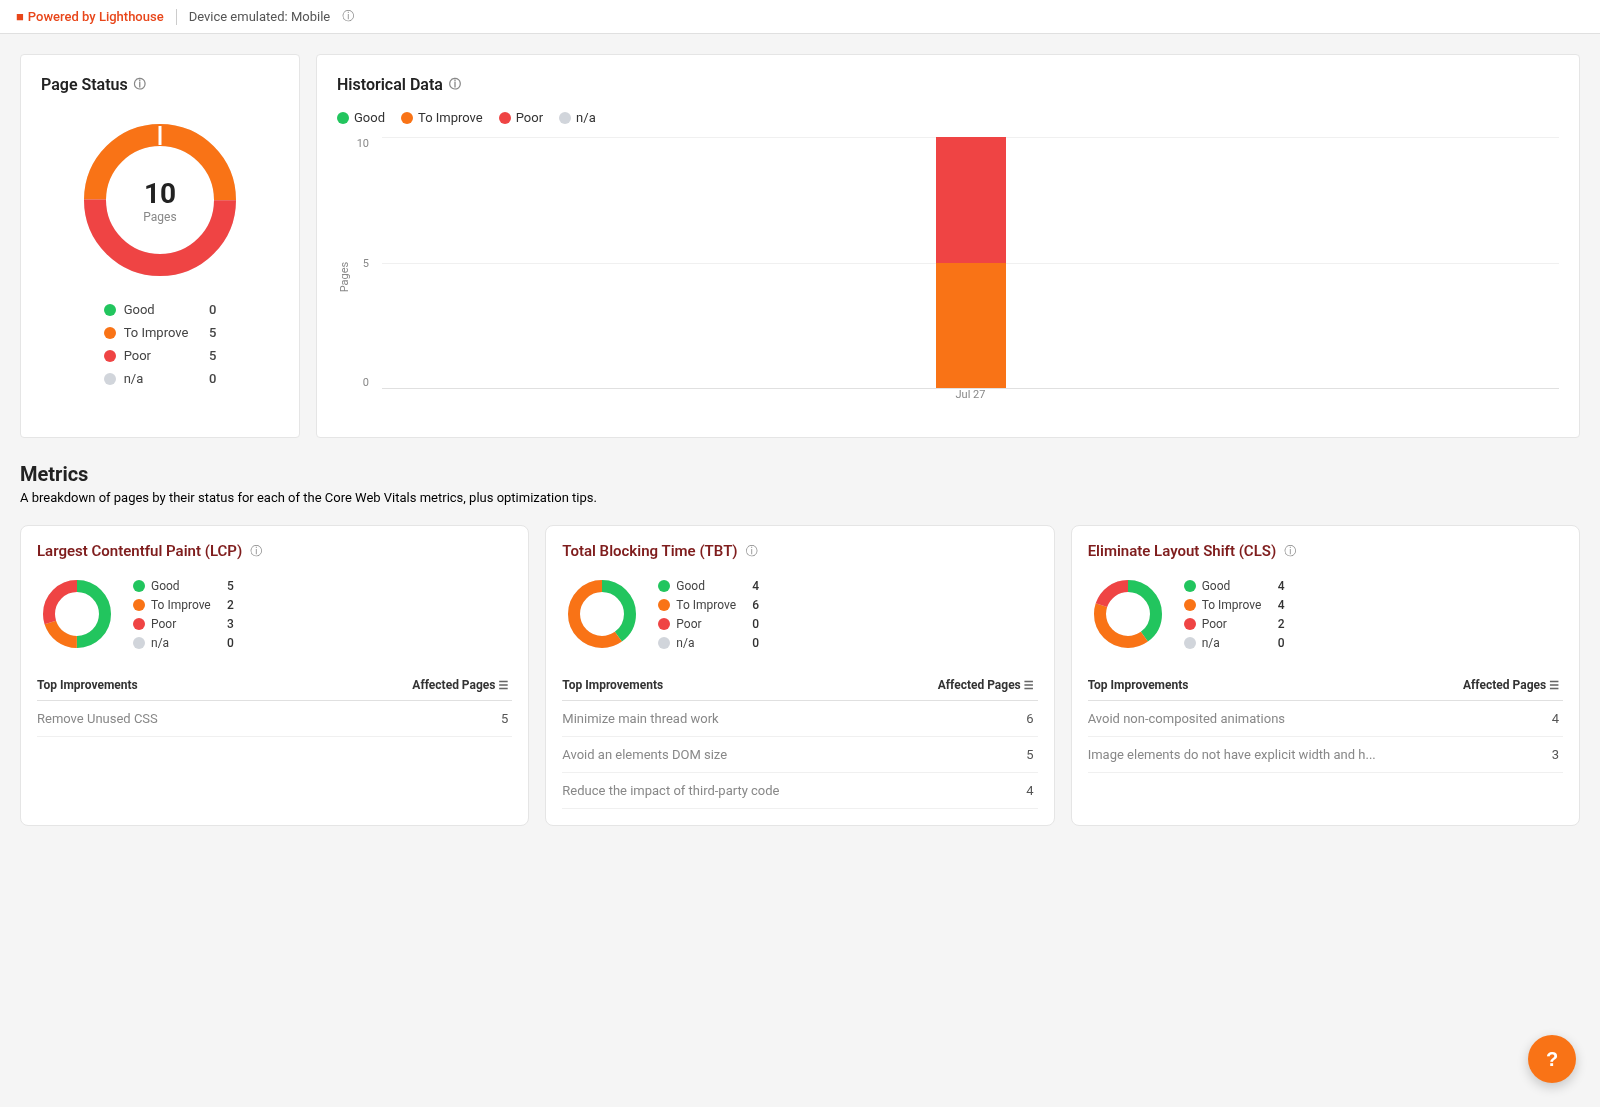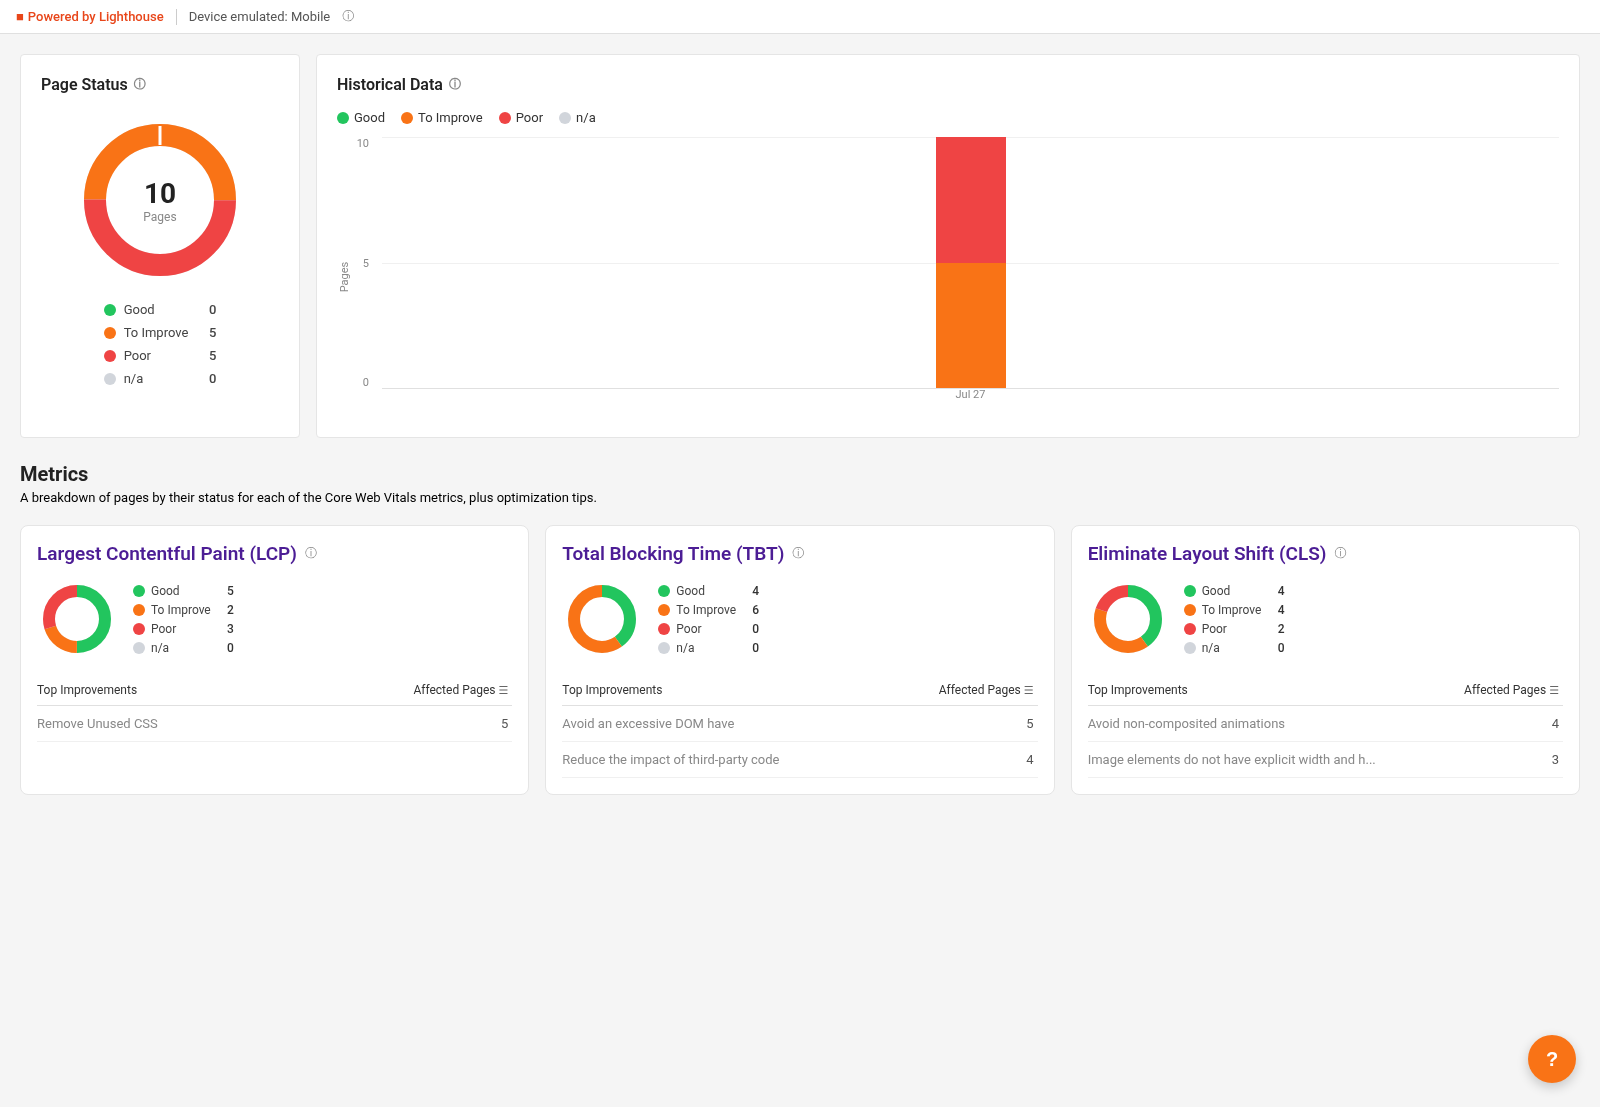--- a/index.html
+++ b/index.html
@@ -62,35 +62,35 @@
 
     
     .metrics-section { }
     .metrics-title { font-size: 20px; font-weight: 700; color: #222; margin-bottom: 4px; }
     .metrics-subtitle { font-size: 13px; color: #000000; margin-bottom: 20px; }
 
     .metrics-grid { display: grid; grid-template-columns: 1fr 1fr 1fr; gap: 16px; }
     .metric-panel { background: #fff; border-radius: 8px; border: 1px solid #e5e5e5; padding: 16px; }
 
     .metric-header { display: flex; align-items: center; gap: 8px; margin-bottom: 14px; }
-    .metric-title { font-size: 19px; font-weight: 600; color: #4c1d95; }
+    .metric-title { font-size: 15px; font-weight: 600; color: #7f1d1d; }
 
     .metric-overview { display: flex; align-items: center; gap: 16px; margin-bottom: 16px; }
 
     
     .donut-small { position: relative; width: 80px; height: 80px; }
 
     .metric-legend { display: flex; flex-direction: column; gap: 5px; }
     .metric-legend-item { display: flex; align-items: center; gap: 6px; font-size: 12px; }
     .metric-legend-label { flex: 1; color: #444; min-width: 70px; }
     .metric-legend-value { color: #333; font-weight: 500; }
 
     .improvements-table { width: 100%; border-collapse: collapse; }
     .improvements-table th {
-      text-align: left; font-size: 12px; font-weight: 400; color: #333;
+      text-align: left; font-size: 12px; font-weight: 700; color: #333;
       border-bottom: 1px solid #e0e0e0; padding: 8px 4px 8px 0;
     }
     .improvements-table th.right { text-align: right; }
     .improvements-table td {
       padding: 10px 4px 10px 0; font-size: 13px; color: #888;
       border-bottom: 1px solid #f0f0f0;
     }
     .improvements-table td.right { text-align: right; color: #555; }
     .filter-icon { color: #666; font-size: 11px; cursor: pointer; }
 
@@ -341,21 +341,25 @@
             <tr>
               <th>Top Improvements</th>
               <th class="right">
                 <span>Affected Pages</span>
                 <span class="filter-icon"> ☰</span>
               </th>
             </tr>
           </thead>
           <tbody>
             <tr>
-              <td>Avoid an excessive DOM have</td>
+              <td>Minimize main thread work</td>
+              <td class="right">6</td>
+            </tr>
+            <tr>
+              <td>Avoid an elements DOM size</td>
               <td class="right">5</td>
             </tr>
             <tr>
               <td>Reduce the impact of third-party code</td>
               <td class="right">4</td>
             </tr>
           </tbody>
         </table>
       </div>
 

